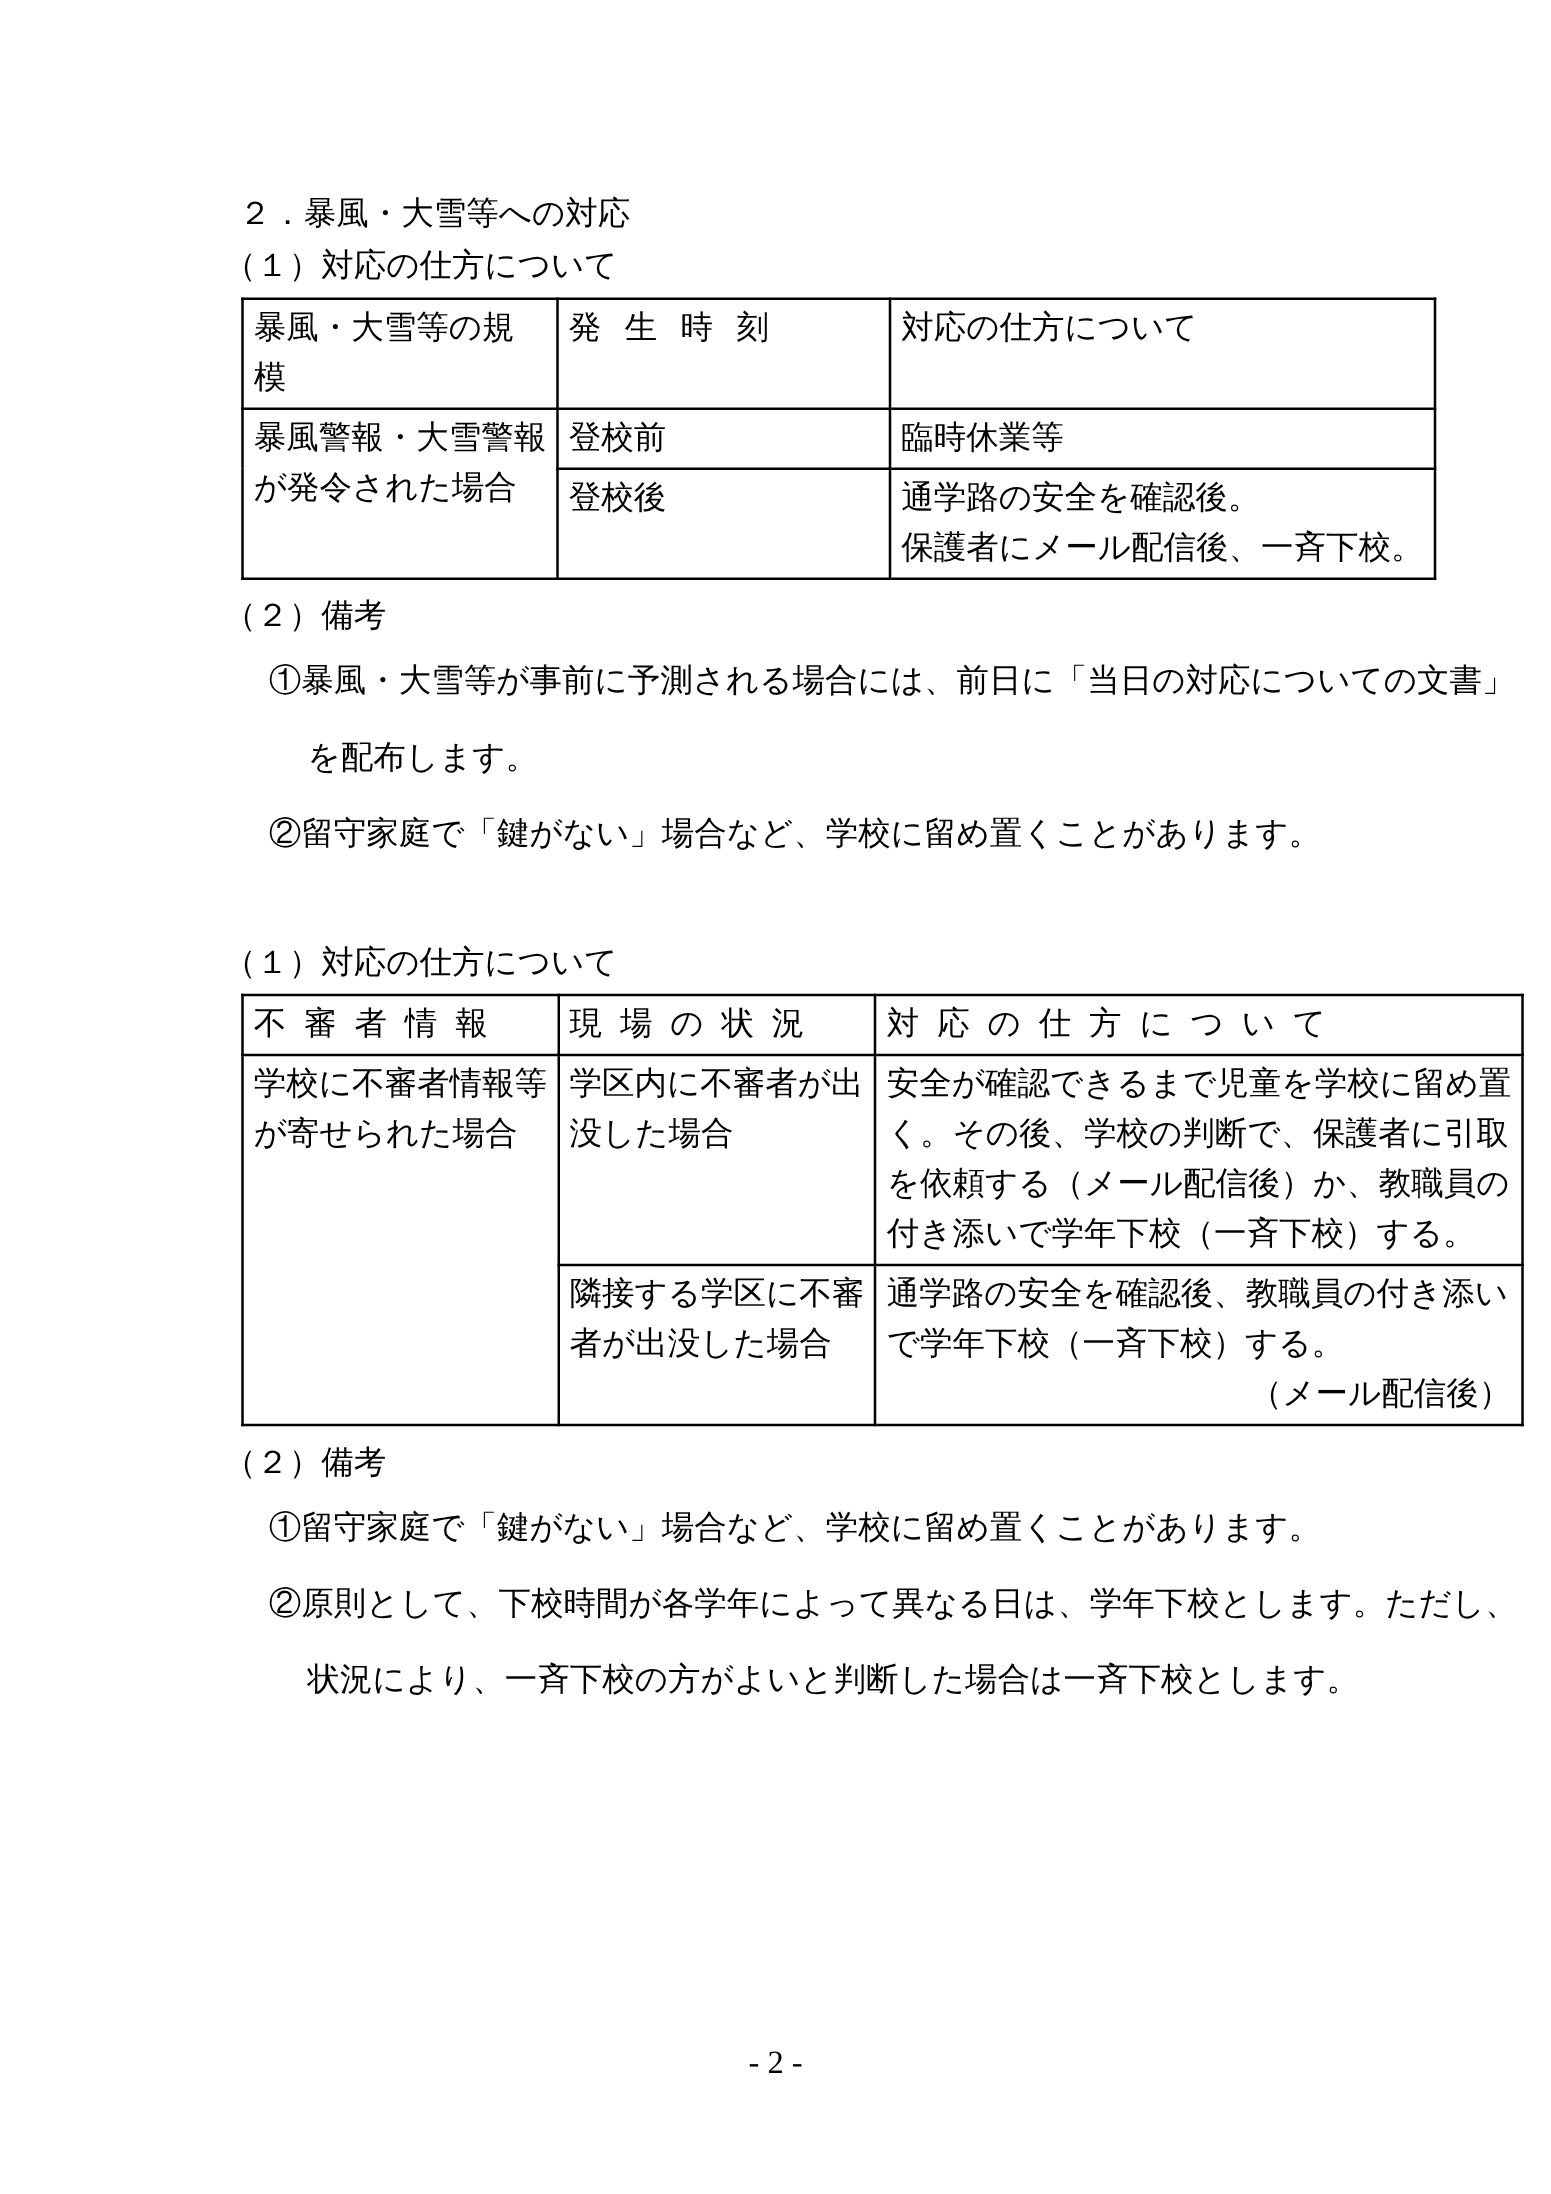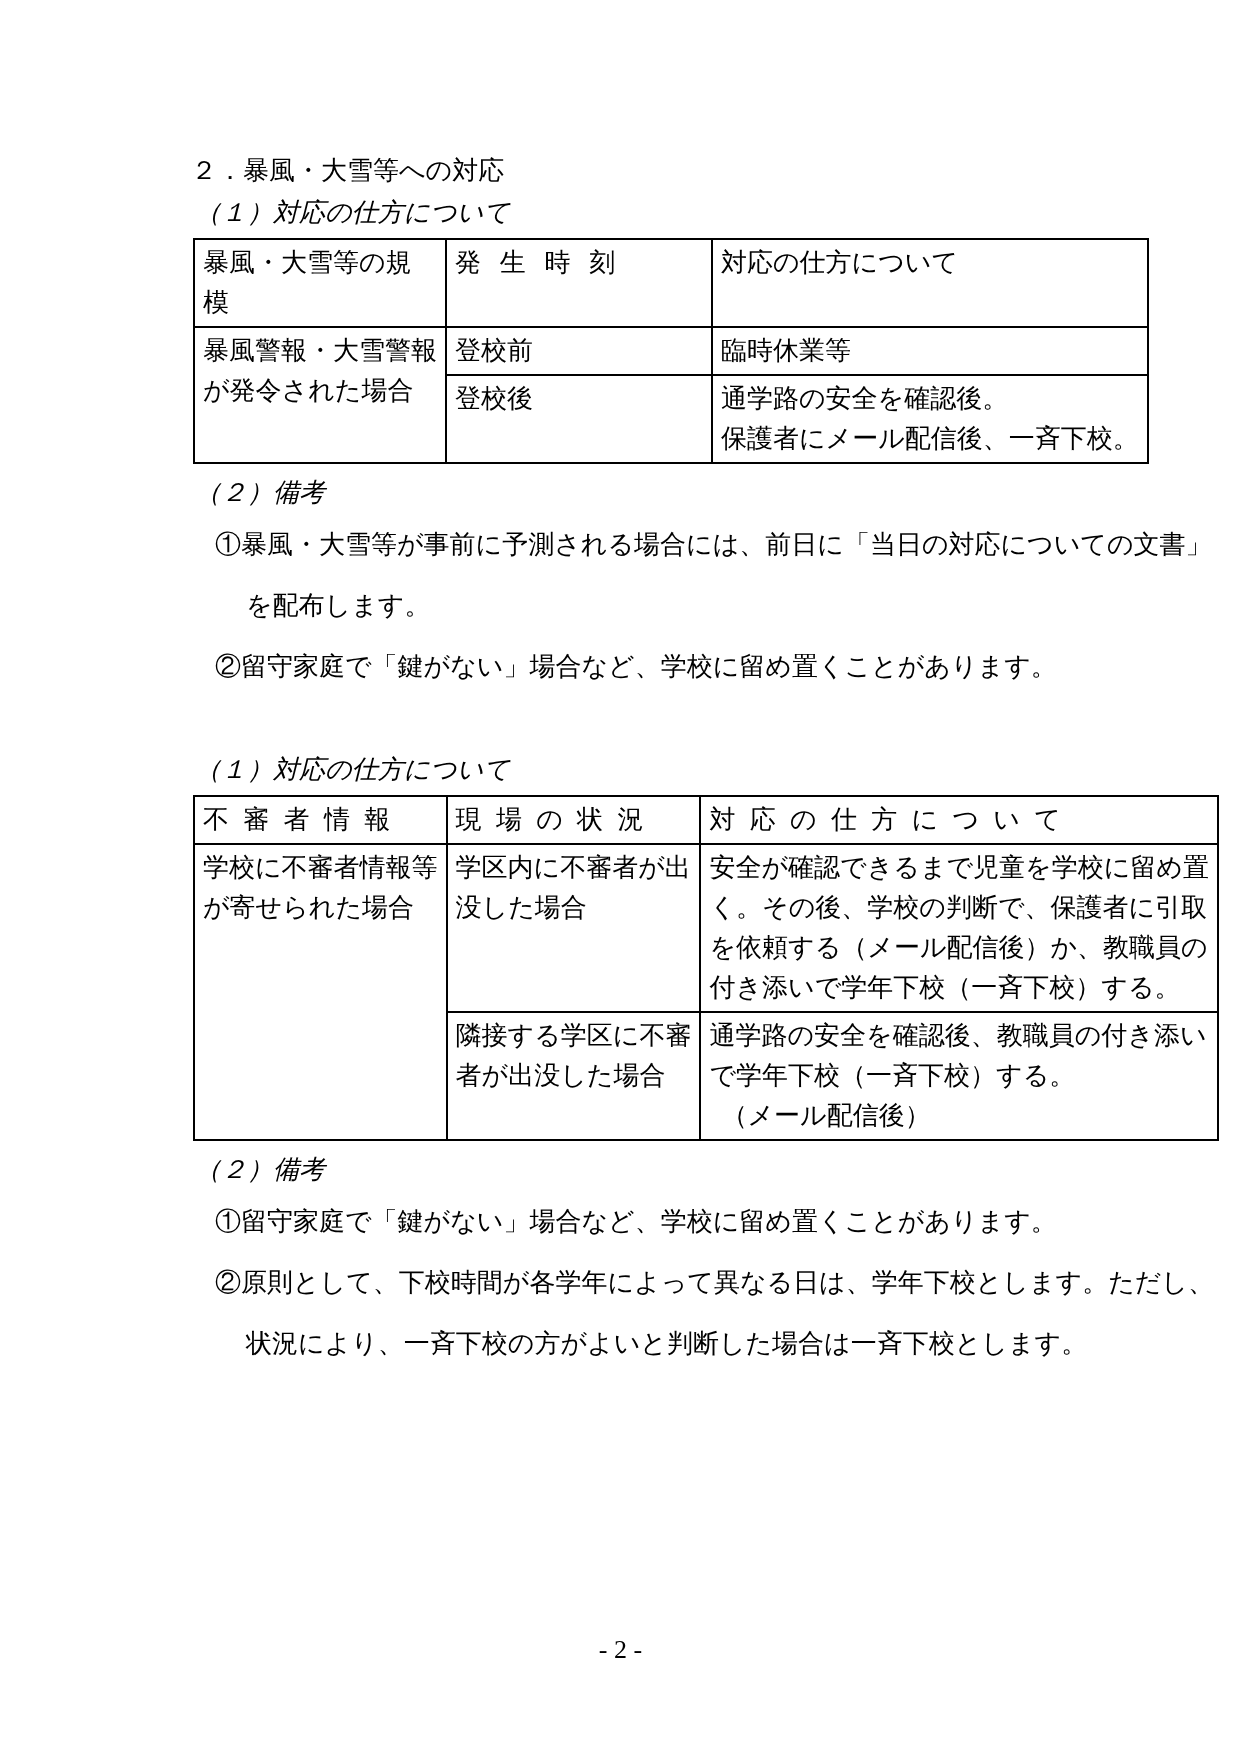--- a/index.html
+++ b/index.html
@@ -6,39 +6,40 @@
   body {
     width: 1241px; height: 1755px;
     background: #ffffff; color: #000000;
     position: relative;
     font-family: "Liberation Serif", "DejaVu Serif", serif;
     font-size: 26px;
     overflow: hidden;
   }
   .content { padding: 150px 70px 0 163px; }
   .h-num { line-height: 42px; white-space: nowrap; margin-left: 28px; }
-  .h-sub { margin-left: 32px; line-height: 42px; white-space: nowrap; font-style: italic; }
+  .h-sub { margin-left: 16px; line-height: 42px; white-space: nowrap; }
   table.doc {
     border-collapse: collapse; table-layout: fixed;
     margin-left: 30px; margin-top: 4px; margin-bottom: 8px;
     border: 1px solid #000;
+    font-family: Liberation Mono, monospace;
   }
   table.doc th, table.doc td {
     border: 2px solid #000;
     padding: 3px 8px;
     vertical-align: top;
     text-align: left;
     font-weight: normal;
     line-height: 40px;
   }
   th.center { text-align: center; }
   .sp-wide { letter-spacing: 0.72em; }
   .sp-med  { letter-spacing: 0.55em; }
   .cl { line-height: 40px; white-space: nowrap; }
-  .cl.indent { padding-left: 12px; }
+  .cl.indent { padding-left: 12px; text-align: right; }
   .remarks { margin-left: 52px; }
   .r-line { line-height: 61px; white-space: nowrap; }
   .r-line.cont { padding-left: 31px; }
   .section-gap { height: 52px; }
   .page-footer {
     position: absolute; bottom: 90px; left: 0;
     width: 100%; text-align: center; line-height: 30px;
   }
 </style>
 </head>

